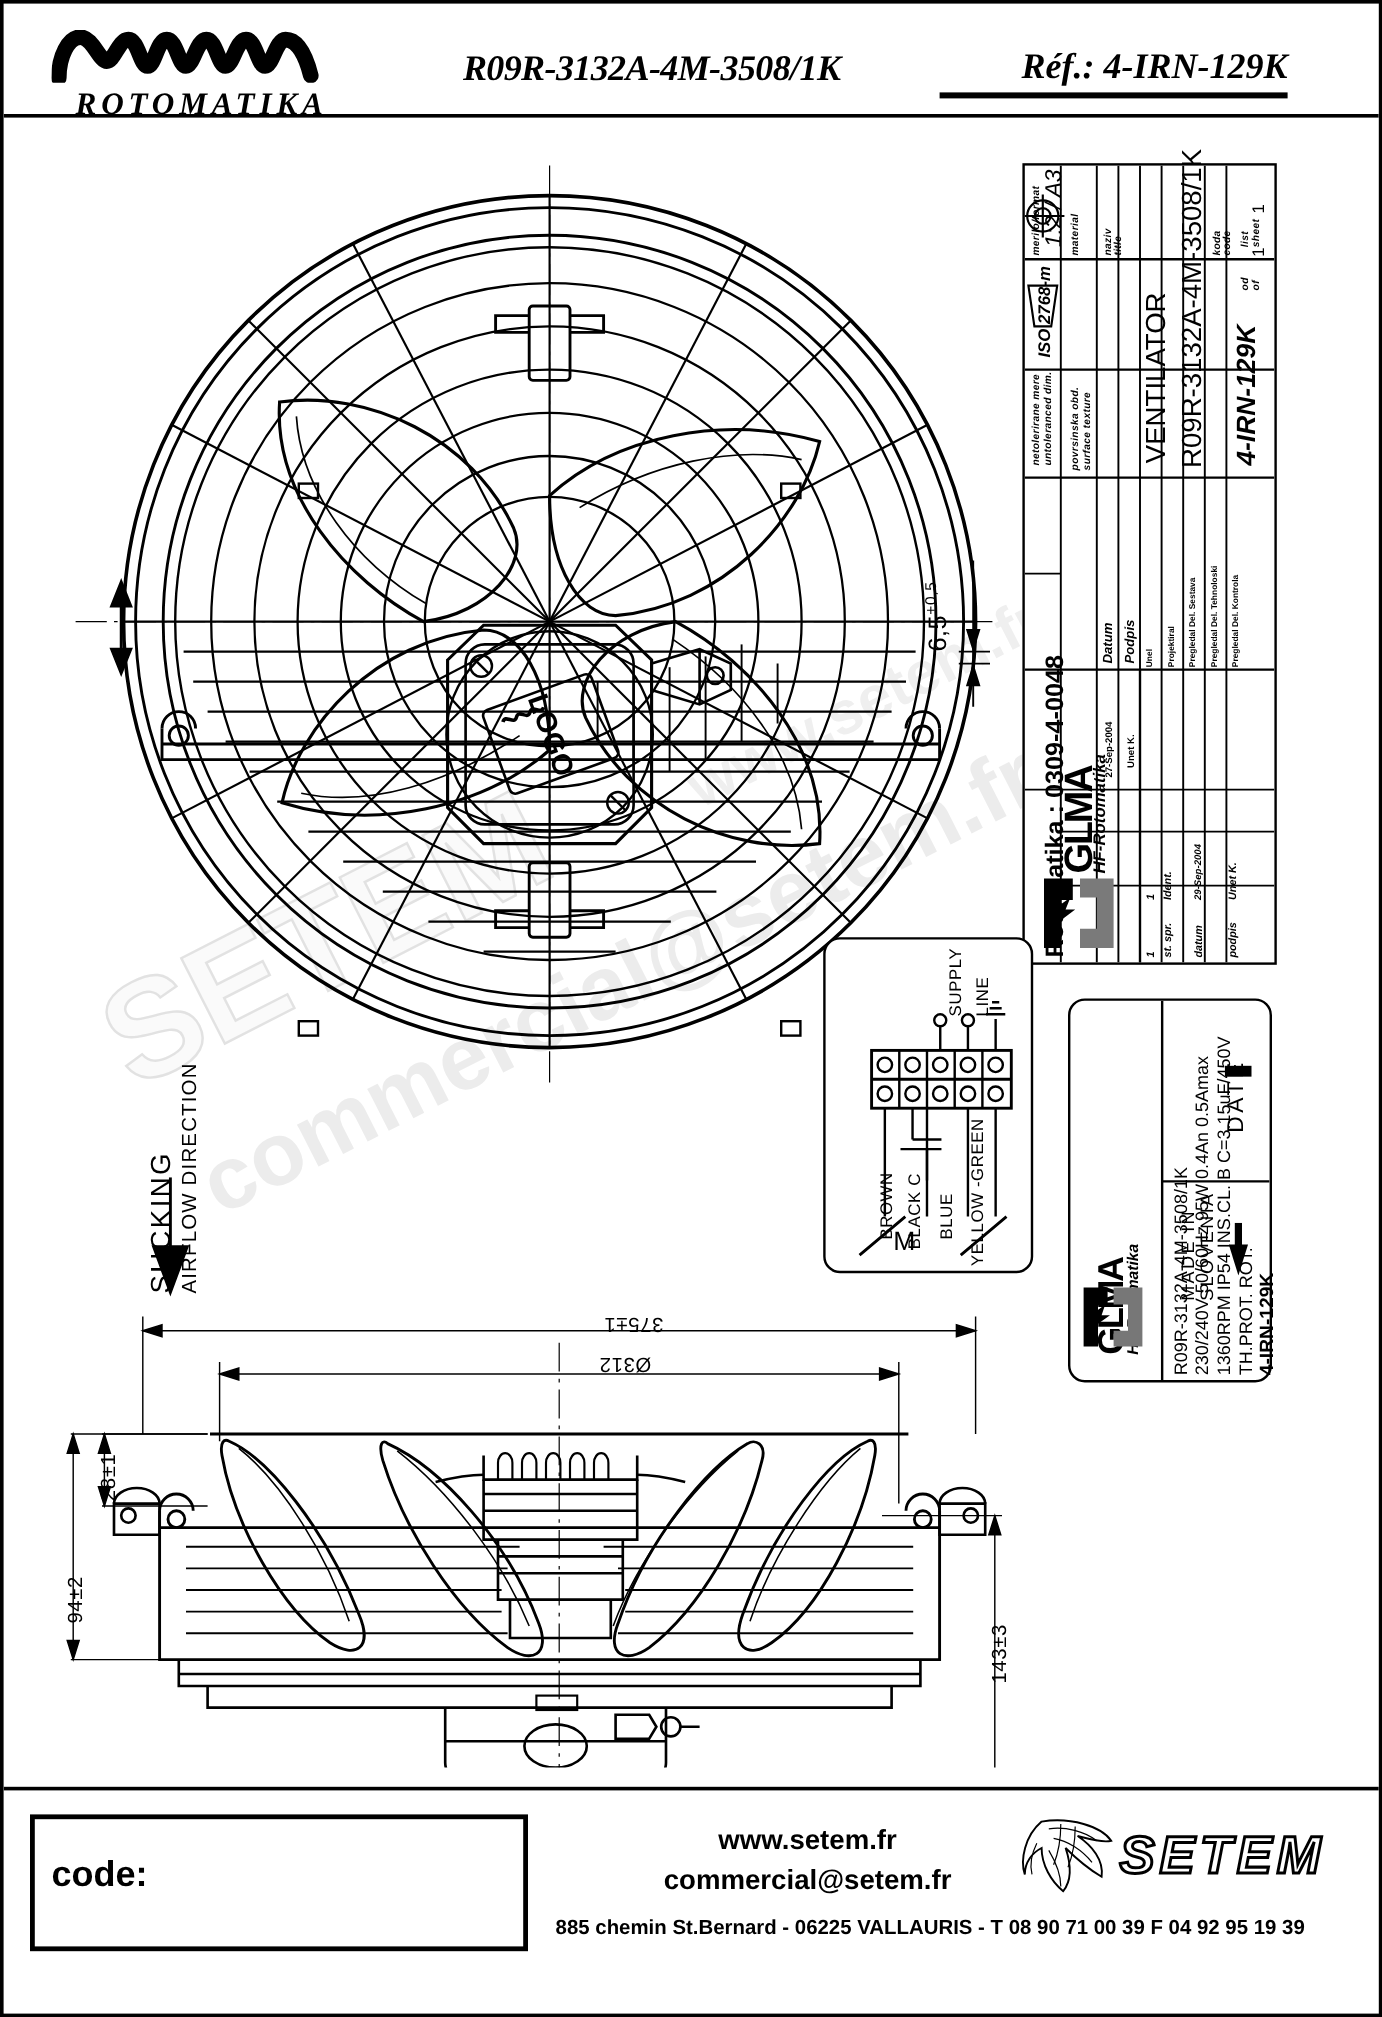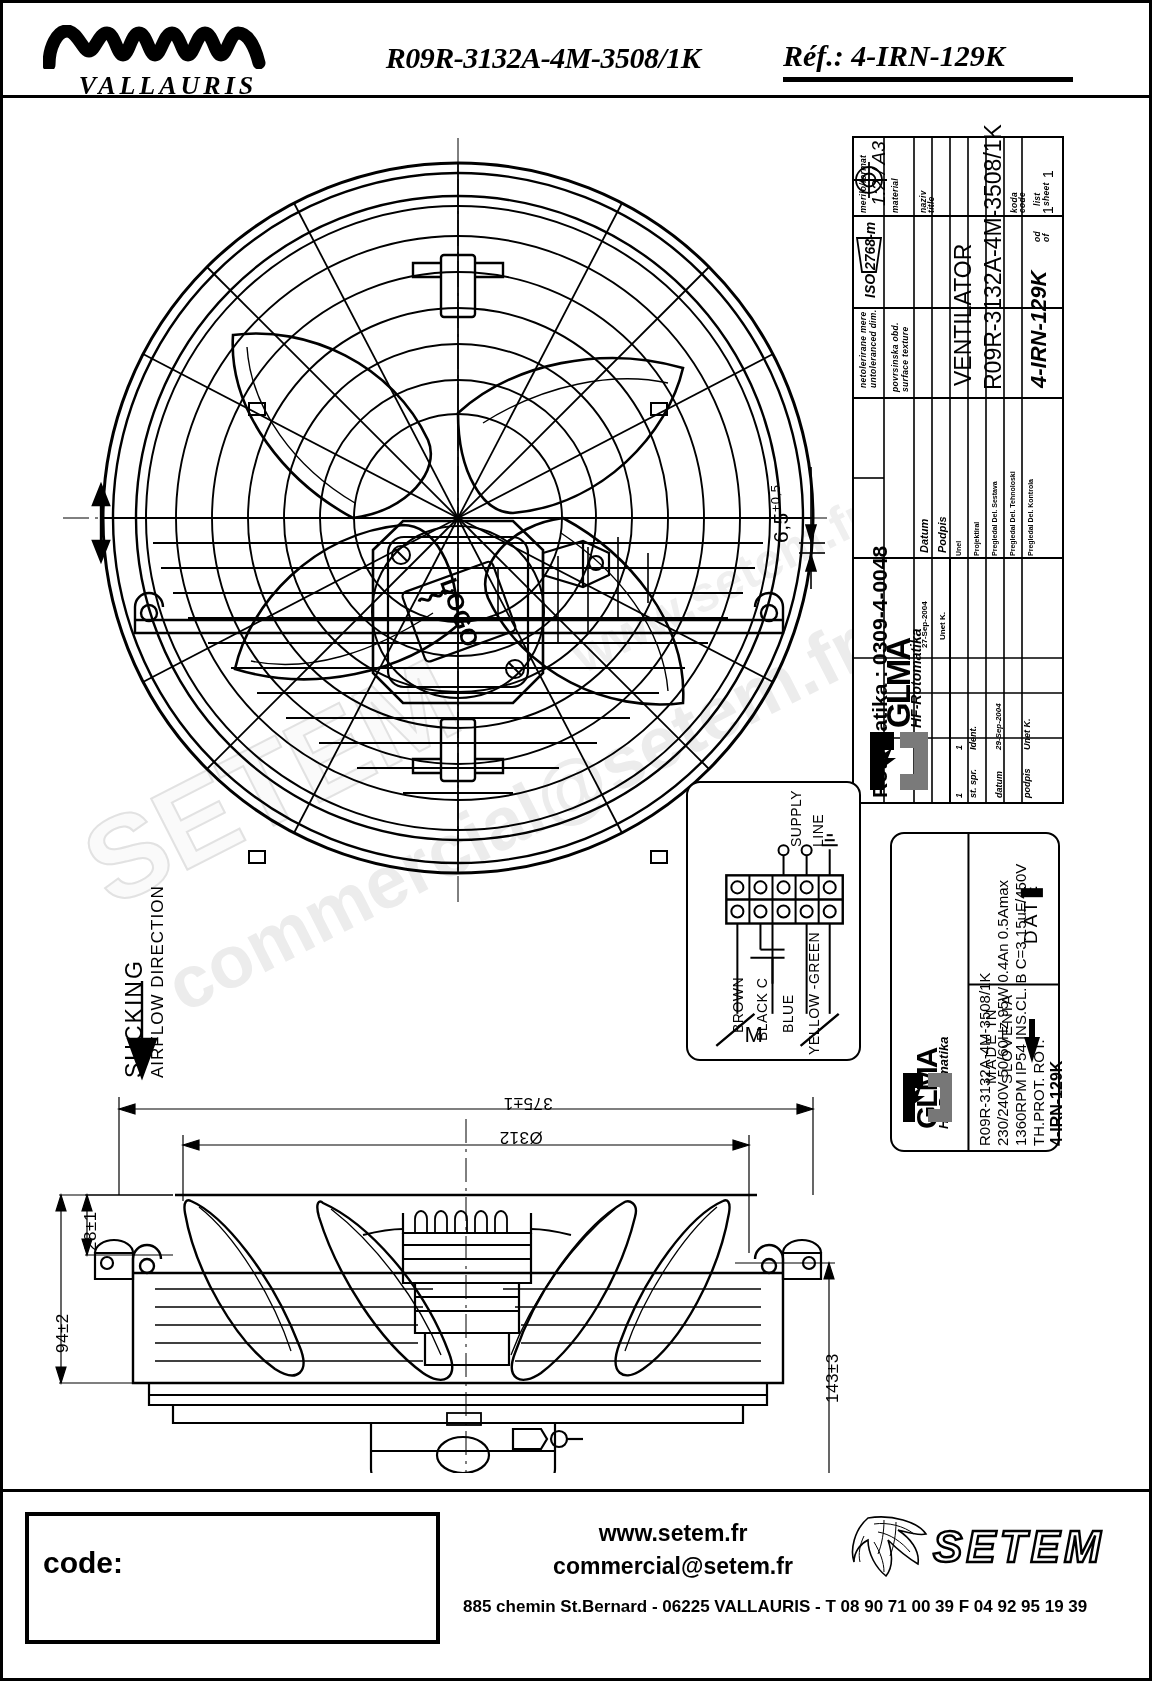--- a/index.html
+++ b/index.html
@@ -17,21 +17,21 @@
   #logo-text{
     font-family:"Liberation Serif",serif;font-weight:bold;font-style:italic;
     font-size:26px;letter-spacing:4px;text-align:center;width:250px;margin-top:-2px;
   }
   #model-title{
     left:330px;top:38px;width:420px;text-align:center;
     font-family:"Liberation Serif",serif;font-style:italic;font-weight:bold;
     font-size:30px;letter-spacing:-0.5px;
   }
   #ref-title{
-    left:780px;top:36px;width:290px;text-align:left;
+    left:780px;top:36px;width:290px;text-align:right;
     font-family:"Liberation Serif",serif;font-style:italic;font-weight:bold;
     font-size:30px;border-bottom:5px solid #000;padding-bottom:4px;
   }
 
   
   #watermark{
     left:0;top:480px;width:1146px;height:620px;pointer-events:none;
     overflow:hidden;
   }
   .wm{
@@ -103,21 +103,21 @@
     border:2.5px solid #000;border-radius:14px;box-sizing:border-box;background:#fff;
   }
   .nplbl{
     position:absolute;white-space:nowrap;transform-origin:left top;
     transform:rotate(-90deg);font-family:"Liberation Sans",sans-serif;
   }
 
   
   #footer{left:0;top:1486px;width:1146px;height:192px;border-top:3px solid #000;}
   #code-box{
-    left:22px;top:20px;width:415px;height:132px;
+    left:22px;top:20px;width:415px;height:114px;
     border:4px solid #000;box-sizing:border-box;
   }
   #code-label{
     position:absolute;left:14px;top:30px;font-size:30px;font-weight:bold;
     font-family:"Liberation Sans",sans-serif;
   }
   #code-value{
     position:absolute;left:110px;top:18px;font-size:56px;font-weight:bold;
     font-family:"Liberation Sans",sans-serif;letter-spacing:-1px;
   }
@@ -145,21 +145,21 @@
 
   <div class="abs" id="header">
 
     <div class="abs" id="logo-wrap">
       <svg id="logo-mark" viewBox="0 0 250 44">
         <path d="M6 40 C6 22 14 6 24 6 C34 6 40 26 46 26 C52 26 56 8 64 8
                  C72 8 74 30 80 30 C86 30 88 8 96 8 C104 8 106 30 112 30
                  C118 30 121 8 129 8 C137 8 139 30 145 30 C151 30 154 8 162 8
                  C170 8 172 30 178 30 C184 30 187 8 195 8 C205 8 212 22 216 38" fill="none" stroke="#000" stroke-width="13" stroke-linecap="round" stroke-linejoin="round"></path>
       </svg>
-      <div id="logo-text">VALLAURIS</div>
+      <div id="logo-text">ROTOMATIKA</div>
     </div>
 
     <div class="abs" id="model-title">R09R-3132A-4M-3508/1K</div>
     <div class="abs" id="ref-title">Réf.: 4-IRN-129K</div>
   </div>
 
   <div class="abs" id="watermark">
     <div class="wm" id="wm1">SETEM</div>
     <div class="wm" id="wm2">commercial@setem.fr</div>
     <div class="wm" id="wm3">www.setem.fr</div>

